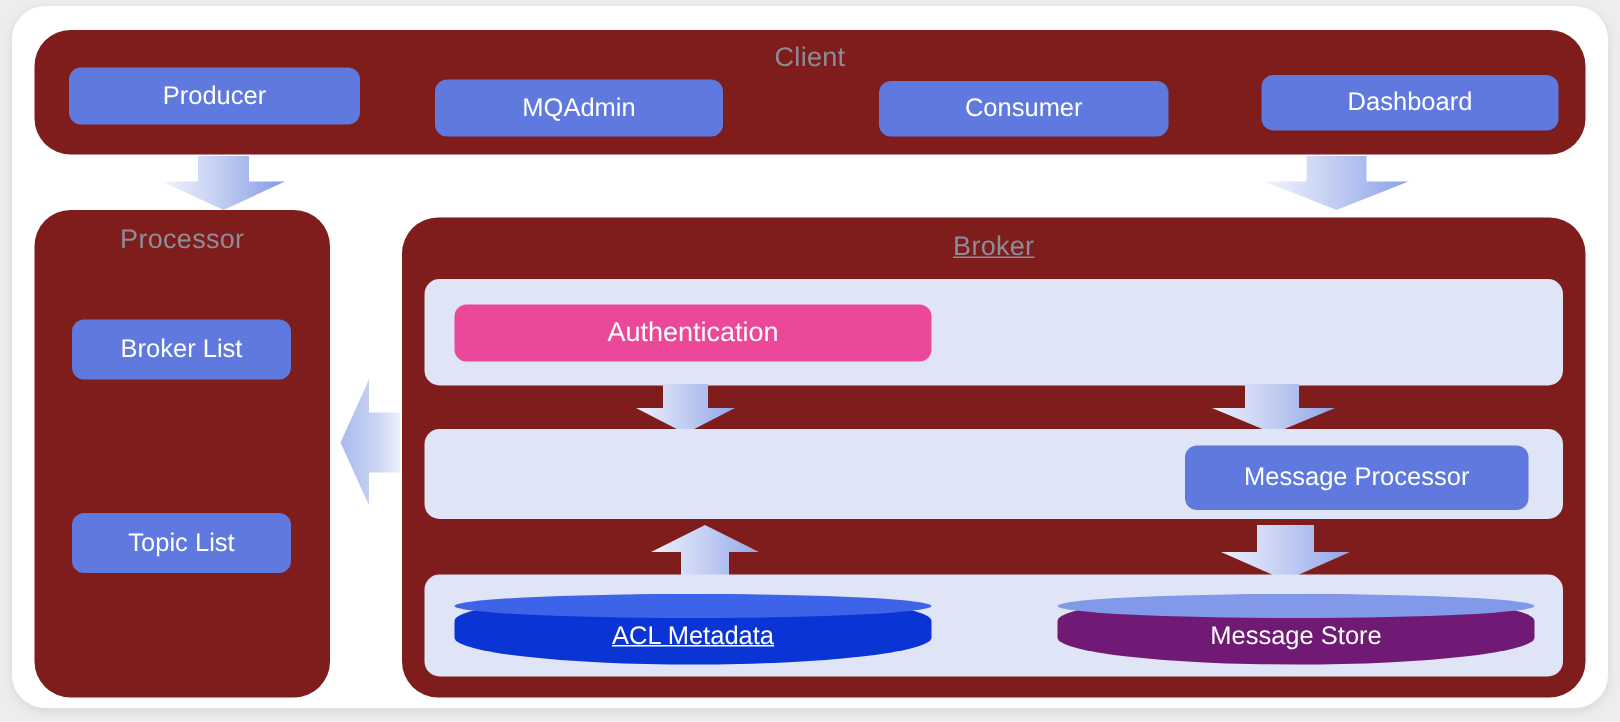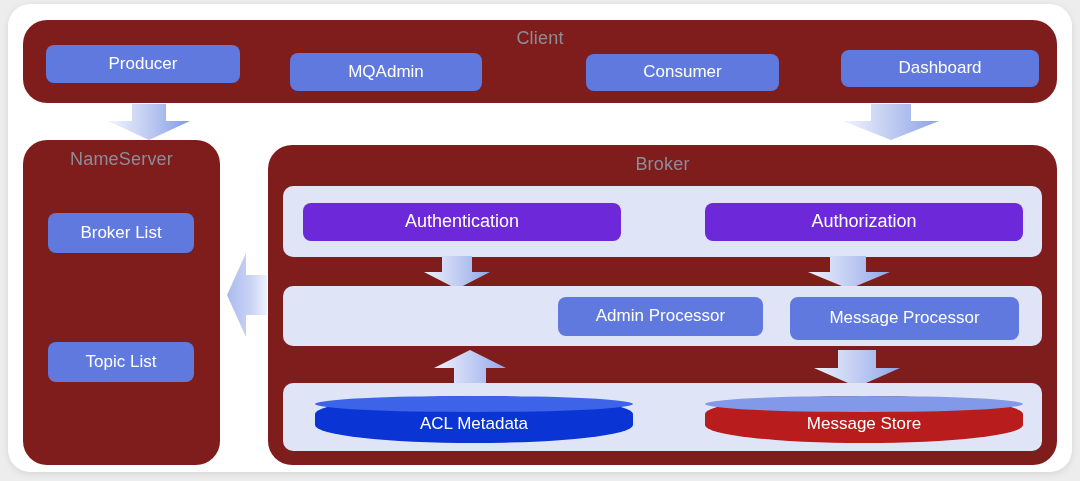--- a/index.html
+++ b/index.html
@@ -42,37 +42,37 @@
   .box{
     position:absolute;
     display:flex;align-items:center;justify-content:center;
     border-radius:8px;
     color:#ffffff;
     font-size:17px;
     text-align:center;
     line-height:1.1;
   }
   .box.periwinkle{background:#5f79de;}
-  .box.vivid{background:#6d28d9;font-size:18px;}
+  .box.vivid{background:#ec4899;font-size:18px;}
 
   
   .cyl{
     position:absolute;
     display:flex;align-items:center;justify-content:center;
     color:#fff;font-size:17px;
     border-radius:50%/18px;
   }
   .cyl .cap{
     position:absolute;left:0;right:0;top:0;height:16px;
     border-radius:50%/50%;
   }
   .cyl .label{position:relative;z-index:3;padding-top:8px;}
   .cyl.dark{background:#0a35d4;}
   .cyl.dark .cap{background:#3d63e8;}
-  .cyl.light{background:#b91c1c;}
+  .cyl.light{background:#701a75;}
   .cyl.light .cap{background:#8298e8;}
 
   
   .arrow{position:absolute;}
   .arrow svg{display:block;width:100%;height:100%;}
 </style>
 </head>
 <body>
 
 <div class="canvas">
@@ -107,46 +107,45 @@
           <stop offset="0%" stop-color="#f2f5fd"></stop>
           <stop offset="55%" stop-color="#bac7f0"></stop>
           <stop offset="100%" stop-color="#8aa3e8"></stop>
         </linearGradient>
       </defs>
       <path d="M28 0 H68 V17 H96 L48 36 L0 17 H28 Z" fill="url(#gDown2)"></path>
     </svg>
   </div>
 
   <div class="panel" style="left:23px;top:140px;width:197px;height:325px;">
-    <div class="panel-title" style="top:9px;">NameServer</div>
+    <div class="panel-title" style="top:9px;">Processor</div>
   </div>
 
   <div class="box periwinkle" style="left:48px;top:213px;width:146px;height:40px;">Broker List</div>
   <div class="box periwinkle" style="left:48px;top:342px;width:146px;height:40px;">Topic List</div>
 
   <div class="arrow" style="left:227px;top:253px;width:40px;height:84px;">
     <svg viewBox="0 0 40 84" preserveAspectRatio="none">
       <defs>
         <linearGradient id="gLeft" x1="0" y1="0" x2="1" y2="0">
           <stop offset="0%" stop-color="#aabaed"></stop>
           <stop offset="60%" stop-color="#c9d4f4"></stop>
           <stop offset="100%" stop-color="#eef2fc"></stop>
         </linearGradient>
       </defs>
       <path d="M0 42 L19 0 V22 H40 V62 H19 V84 Z" fill="url(#gLeft)"></path>
     </svg>
   </div>
 
   <div class="panel" style="left:268px;top:145px;width:789px;height:320px;">
-    <div class="panel-title" style="top:9px;">Broker</div>
+    <div class="panel-title" style="top:9px;text-decoration:underline;">Broker</div>
   </div>
 
   <div class="group" style="left:283px;top:186px;width:759px;height:71px;"></div>
   <div class="box vivid" style="left:303px;top:203px;width:318px;height:38px;">Authentication</div>
-  <div class="box vivid" style="left:705px;top:203px;width:318px;height:38px;">Authorization</div>
 
   <div class="arrow" style="left:424px;top:256px;width:66px;height:33px;">
     <svg viewBox="0 0 66 33" preserveAspectRatio="none">
       <defs>
         <linearGradient id="gDown3" x1="0" y1="0" x2="1" y2="0">
           <stop offset="0%" stop-color="#eef1fc"></stop>
           <stop offset="55%" stop-color="#bdc9f1"></stop>
           <stop offset="100%" stop-color="#8ea6e9"></stop>
         </linearGradient>
       </defs>
@@ -161,21 +160,20 @@
           <stop offset="0%" stop-color="#eef1fc"></stop>
           <stop offset="55%" stop-color="#bdc9f1"></stop>
           <stop offset="100%" stop-color="#8ea6e9"></stop>
         </linearGradient>
       </defs>
       <path d="M22 0 H58 V16 H82 L41 33 L0 16 H22 Z" fill="url(#gDown4)"></path>
     </svg>
   </div>
 
   <div class="group" style="left:283px;top:286px;width:759px;height:60px;"></div>
-  <div class="box periwinkle" style="left:558px;top:297px;width:205px;height:39px;">Admin Processor</div>
   <div class="box periwinkle" style="left:790px;top:297px;width:229px;height:43px;">Message Processor</div>
 
   <div class="arrow" style="left:434px;top:350px;width:72px;height:35px;">
     <svg viewBox="0 0 72 35" preserveAspectRatio="none">
       <defs>
         <linearGradient id="gUp1" x1="0" y1="0" x2="1" y2="0">
           <stop offset="0%" stop-color="#eff2fc"></stop>
           <stop offset="55%" stop-color="#bfcbf2"></stop>
           <stop offset="100%" stop-color="#91a8ea"></stop>
         </linearGradient>
@@ -192,21 +190,21 @@
           <stop offset="55%" stop-color="#bdc9f1"></stop>
           <stop offset="100%" stop-color="#8ea6e9"></stop>
         </linearGradient>
       </defs>
       <path d="M24 0 H62 V18 H86 L43 37 L0 18 H24 Z" fill="url(#gDown5)"></path>
     </svg>
   </div>
 
   <div class="group" style="left:283px;top:383px;width:759px;height:68px;"></div>
 
-  <div class="cyl dark" style="left:315px;top:396px;width:318px;height:47px;">
+  <div class="cyl dark" style="left:303px;top:396px;width:318px;height:47px;text-decoration:underline;">
     <span class="cap"></span>
     <span class="label">ACL Metadata</span>
   </div>
 
   <div class="cyl light" style="left:705px;top:396px;width:318px;height:47px;">
     <span class="cap"></span>
     <span class="label">Message Store</span>
   </div>
 </div>
 

